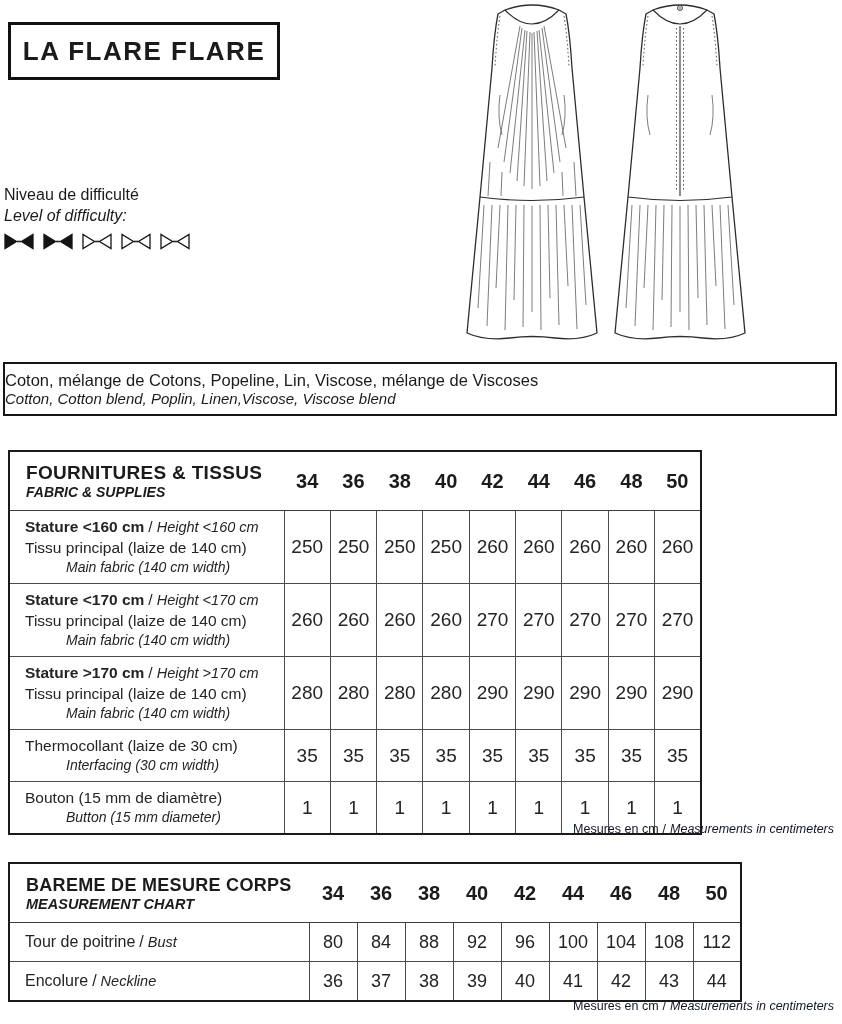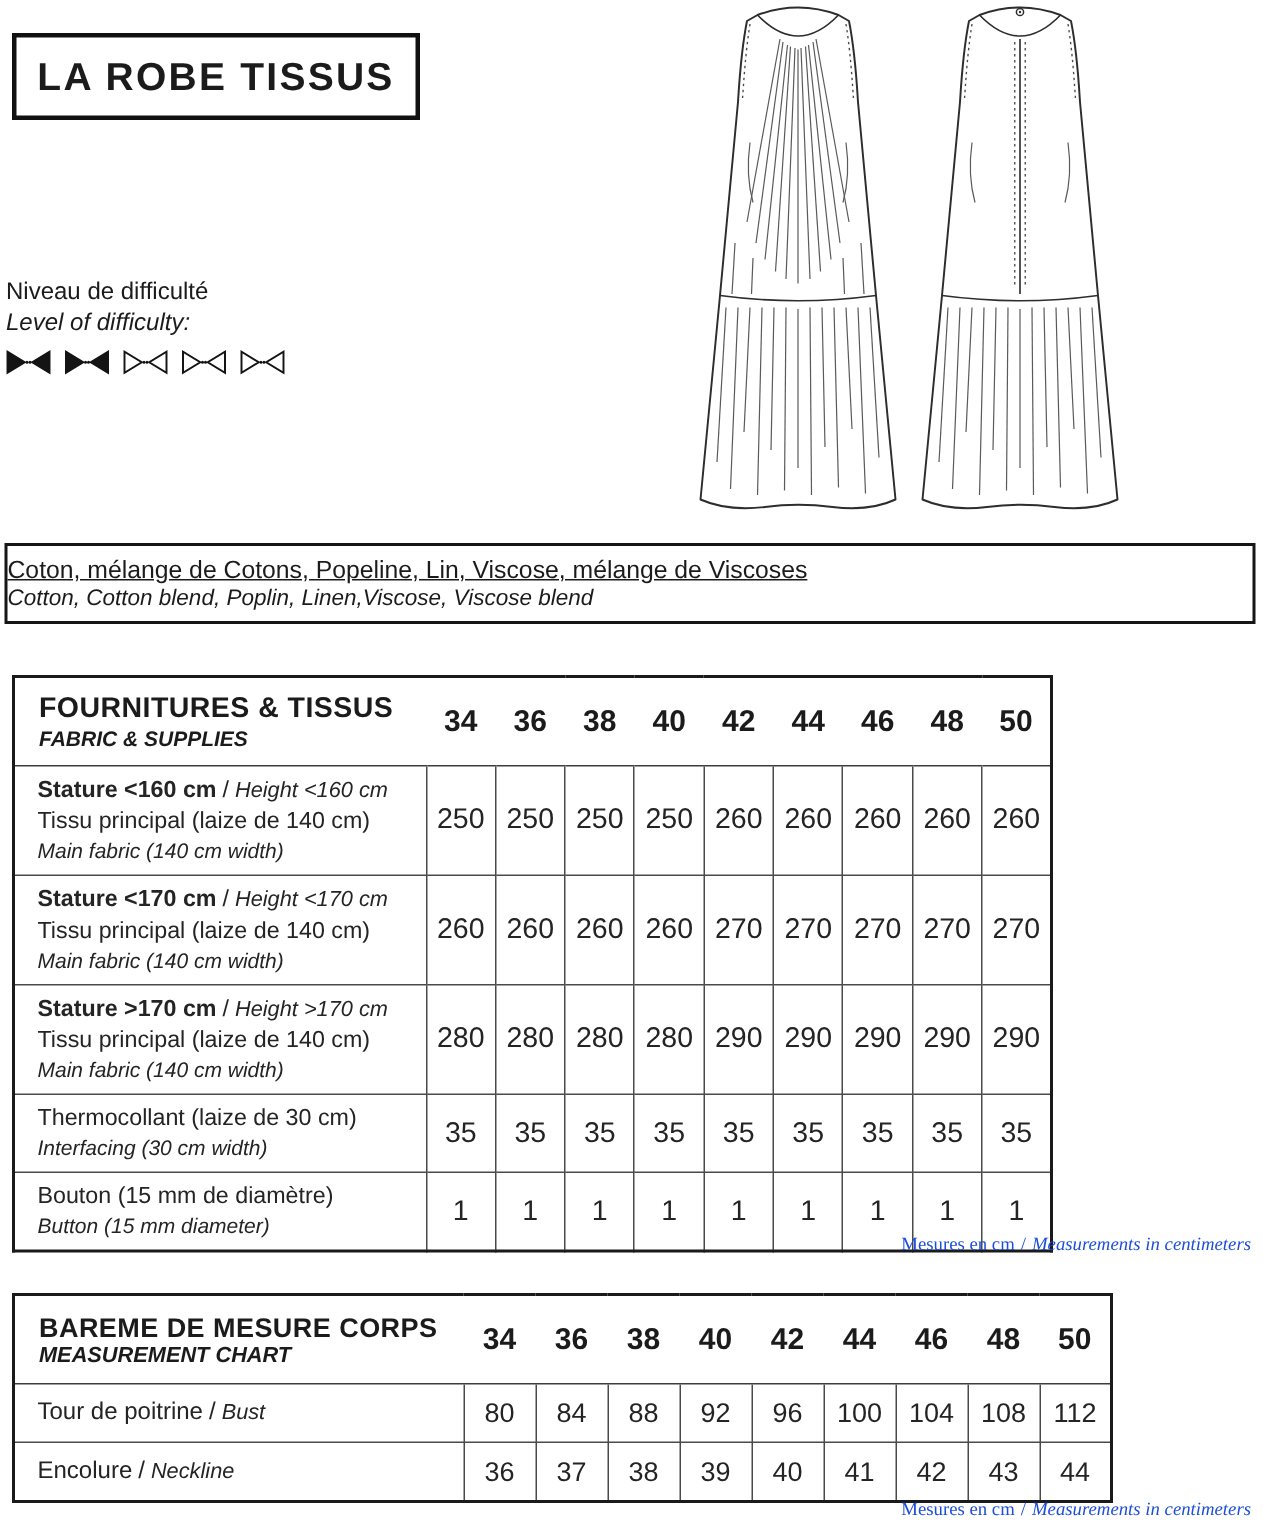--- a/index.html
+++ b/index.html
@@ -27,21 +27,21 @@
   .illustration .dotted{fill:none;stroke:#4a4a4a;stroke-width:.9;stroke-dasharray:1.6,2.4;}
   .illustration .btn{fill:#fff;stroke:#2d2d2d;stroke-width:1;}
   .illustration .btn-dot{fill:#2d2d2d;}
 
   
   .advice-box{position:absolute;left:3px;top:362px;width:830px;height:50px;border:2px solid #161616;
               display:flex;align-items:center;box-sizing:content-box;}
   .advice-label{width:208px;padding-left:21px;flex:none;}
   .advice-title{font-size:15.5px;font-weight:700;letter-spacing:.2px;}
   .advice-sub{font-size:13.5px;font-weight:700;font-style:italic;}
-  .advice-line1{font-size:16.5px;text-decoration:underline;}
+  .advice-line1{font-size:16.5px;}
   .advice-line2{font-size:15px;font-style:italic;}
 
   
   table{border-collapse:collapse;table-layout:fixed;}
   .sup-table{position:absolute;left:8px;top:450px;width:694px;border:2px solid #1a1a1a;}
   .mes-table{position:absolute;left:8px;top:862px;width:734px;border:2px solid #1a1a1a;}
   thead th{border-bottom:1.5px solid #3d3d3d;height:56px;vertical-align:middle;font-weight:400;}
   th.tbl-head{text-align:left;}
   .tbl-title{font-size:19px;font-weight:700;letter-spacing:.3px;padding-left:15px;}
   .tbl-sub{font-size:14px;font-weight:700;font-style:italic;padding-left:15px;}
@@ -52,35 +52,35 @@
   .mes-table tbody td{font-size:18px;height:36px;}
   td.row-label{text-align:left;padding-left:15px;}
   tr.r-tall td{height:70px;}
   tr.r-short td{height:49px;}
   .row-l1{font-size:15.5px;line-height:1.35;}
   .row-l1 .b{font-weight:700;}
   .sep{padding:0 4px;}
   .it{font-style:italic;}
   .row-l1 .it{font-size:14.5px;}
   .row-l2{font-size:15.5px;line-height:1.3;}
-  .row-l3{font-size:14px;font-style:italic;line-height:1.3;}
+  .row-l3{font-size:14px;font-style:italic;line-height:1.3;margin-left:41px;}
   .mes-table td.row-label{font-size:16px;}
   .mes-table .row-label .it{font-size:14.5px;}
 
-  .footnote{position:absolute;right:8px;font-size:12.5px;color:#1d4ed8;font-family:Liberation Serif, serif;}
+  .footnote{position:absolute;right:8px;font-size:12.5px;color:#0f172a;}
   .fn1{top:822px;}
   .fn2{top:999px;}
 </style>
 </head>
 <body>
 
 <div class="page">
 
   <div class="title-box">
-    <span class="t">LA ROBE TISSUS</span>
+    <span class="t">LA FLARE FLARE</span>
   </div>
   <div class="diff-fr">Niveau de difficulté</div>
   <div class="diff-en">Level of difficulty:</div>
 
   <div class="diff-icons">
     <span class="bowtie filled">
         <svg width="30" height="17" viewBox="0 0 30 17">
           <polygon points="1,1.5 1,15.5 12.5,8.5"></polygon>
           <polygon points="29,1.5 29,15.5 17.5,8.5"></polygon>
           <circle cx="14" cy="8.5" r="1"></circle>

